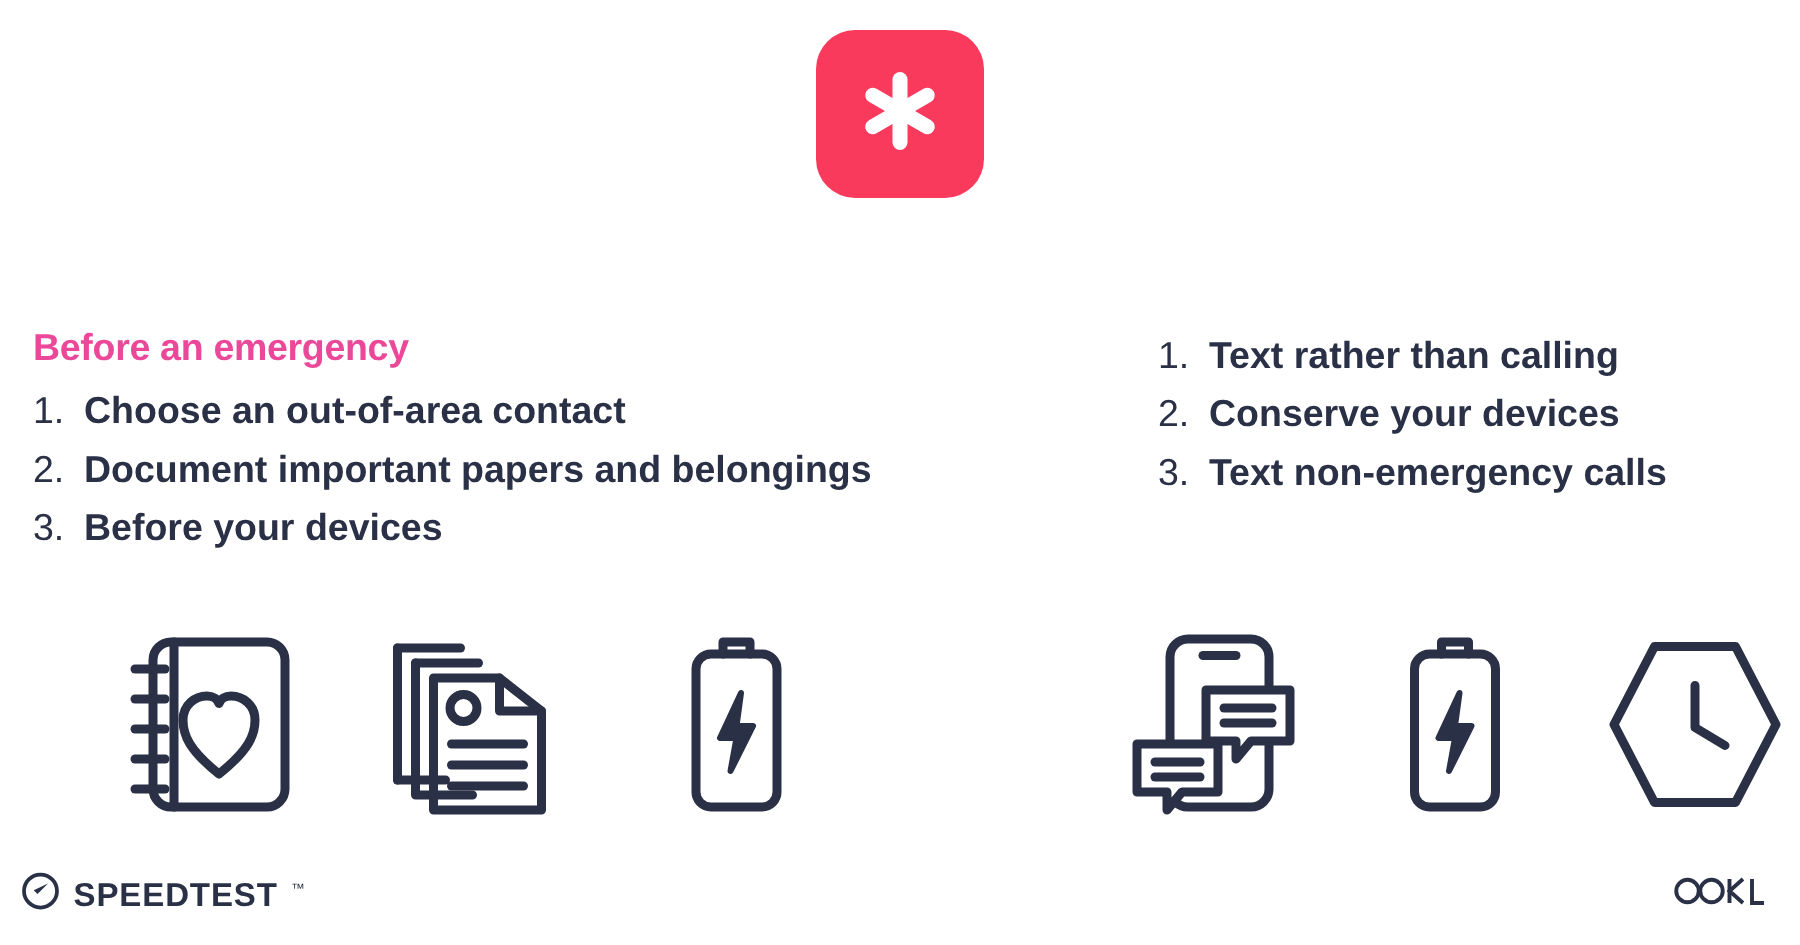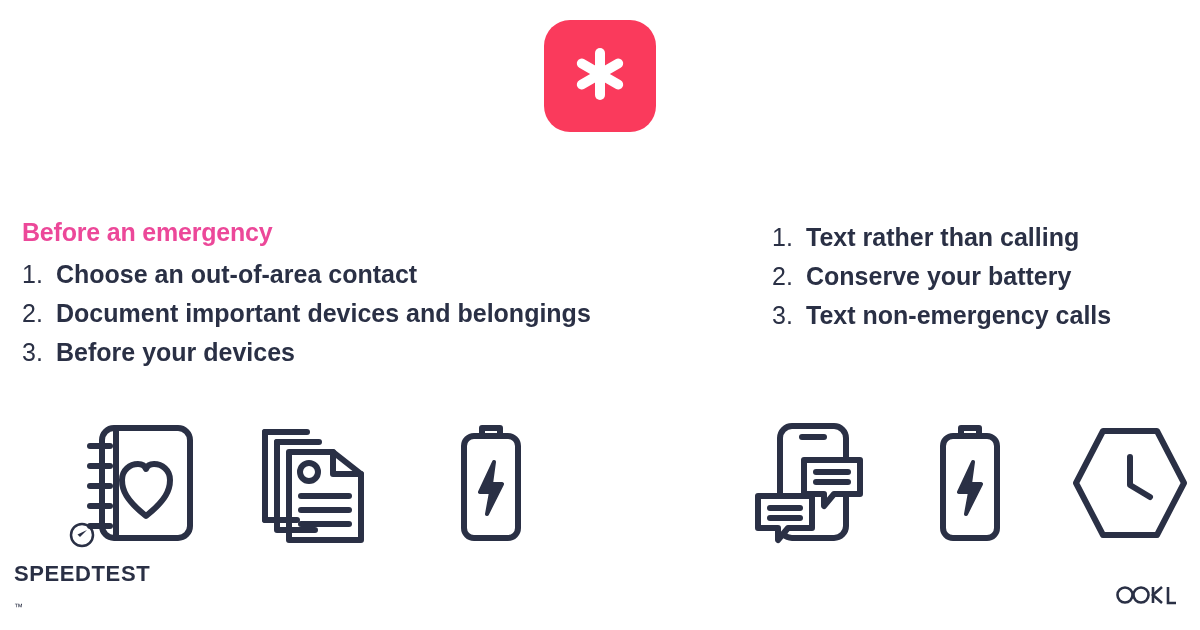--- a/index.html
+++ b/index.html
@@ -117,21 +117,20 @@
   }
 
   
   .footer-left {
     position: absolute;
     left: 14px;
     bottom: 18px;
     display: flex;
     align-items: center;
     gap: 9px;
-    flex-direction: column;
   }
   .footer-left .wordmark {
     font-size: 22px;
     font-weight: bold;
     letter-spacing: 0.6px;
     color: #2a3045;
   }
   .footer-left .tm {
     font-size: 9px;
     color: #2a3045;
@@ -168,38 +167,38 @@
 
   <div class="col col-left">
     <div class="col-head">Before an emergency</div>
     <ol class="steps">
       <li>
         <span class="num">1.</span>
         <span class="txt">Choose an out-of-area contact</span>
       </li>
       <li>
         <span class="num">2.</span>
-        <span class="txt">Document important devices and belongings</span>
+        <span class="txt">Document important papers and belongings</span>
       </li>
       <li>
         <span class="num">3.</span>
         <span class="txt">Before your devices</span>
       </li>
     </ol>
   </div>
 
   <div class="col col-right">
     <ol class="steps">
       <li>
         <span class="num">1.</span>
         <span class="txt">Text rather than calling</span>
       </li>
       <li>
         <span class="num">2.</span>
-        <span class="txt">Conserve your battery</span>
+        <span class="txt">Conserve your devices</span>
       </li>
       <li>
         <span class="num">3.</span>
         <span class="txt">Text non-emergency calls</span>
       </li>
     </ol>
   </div>
 
   <div class="icons icons-left">
 

